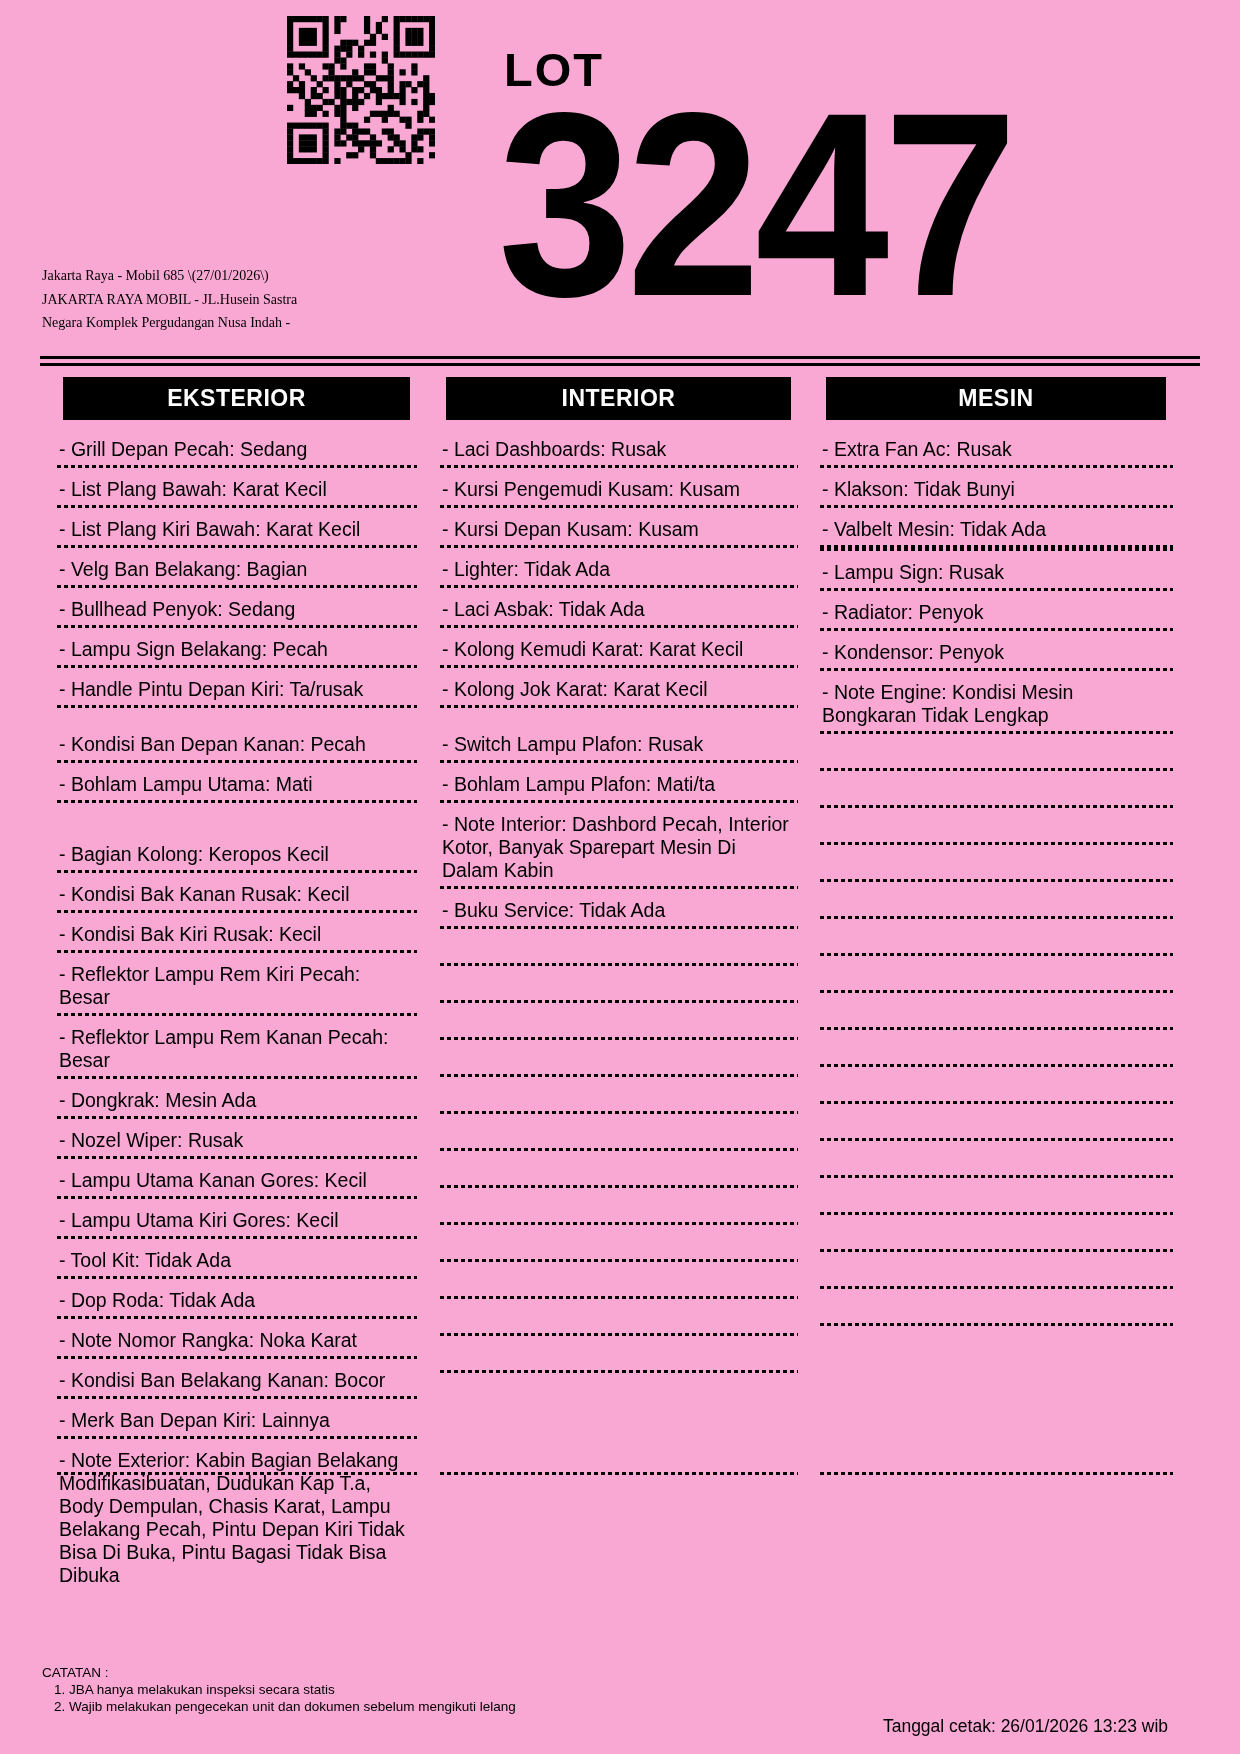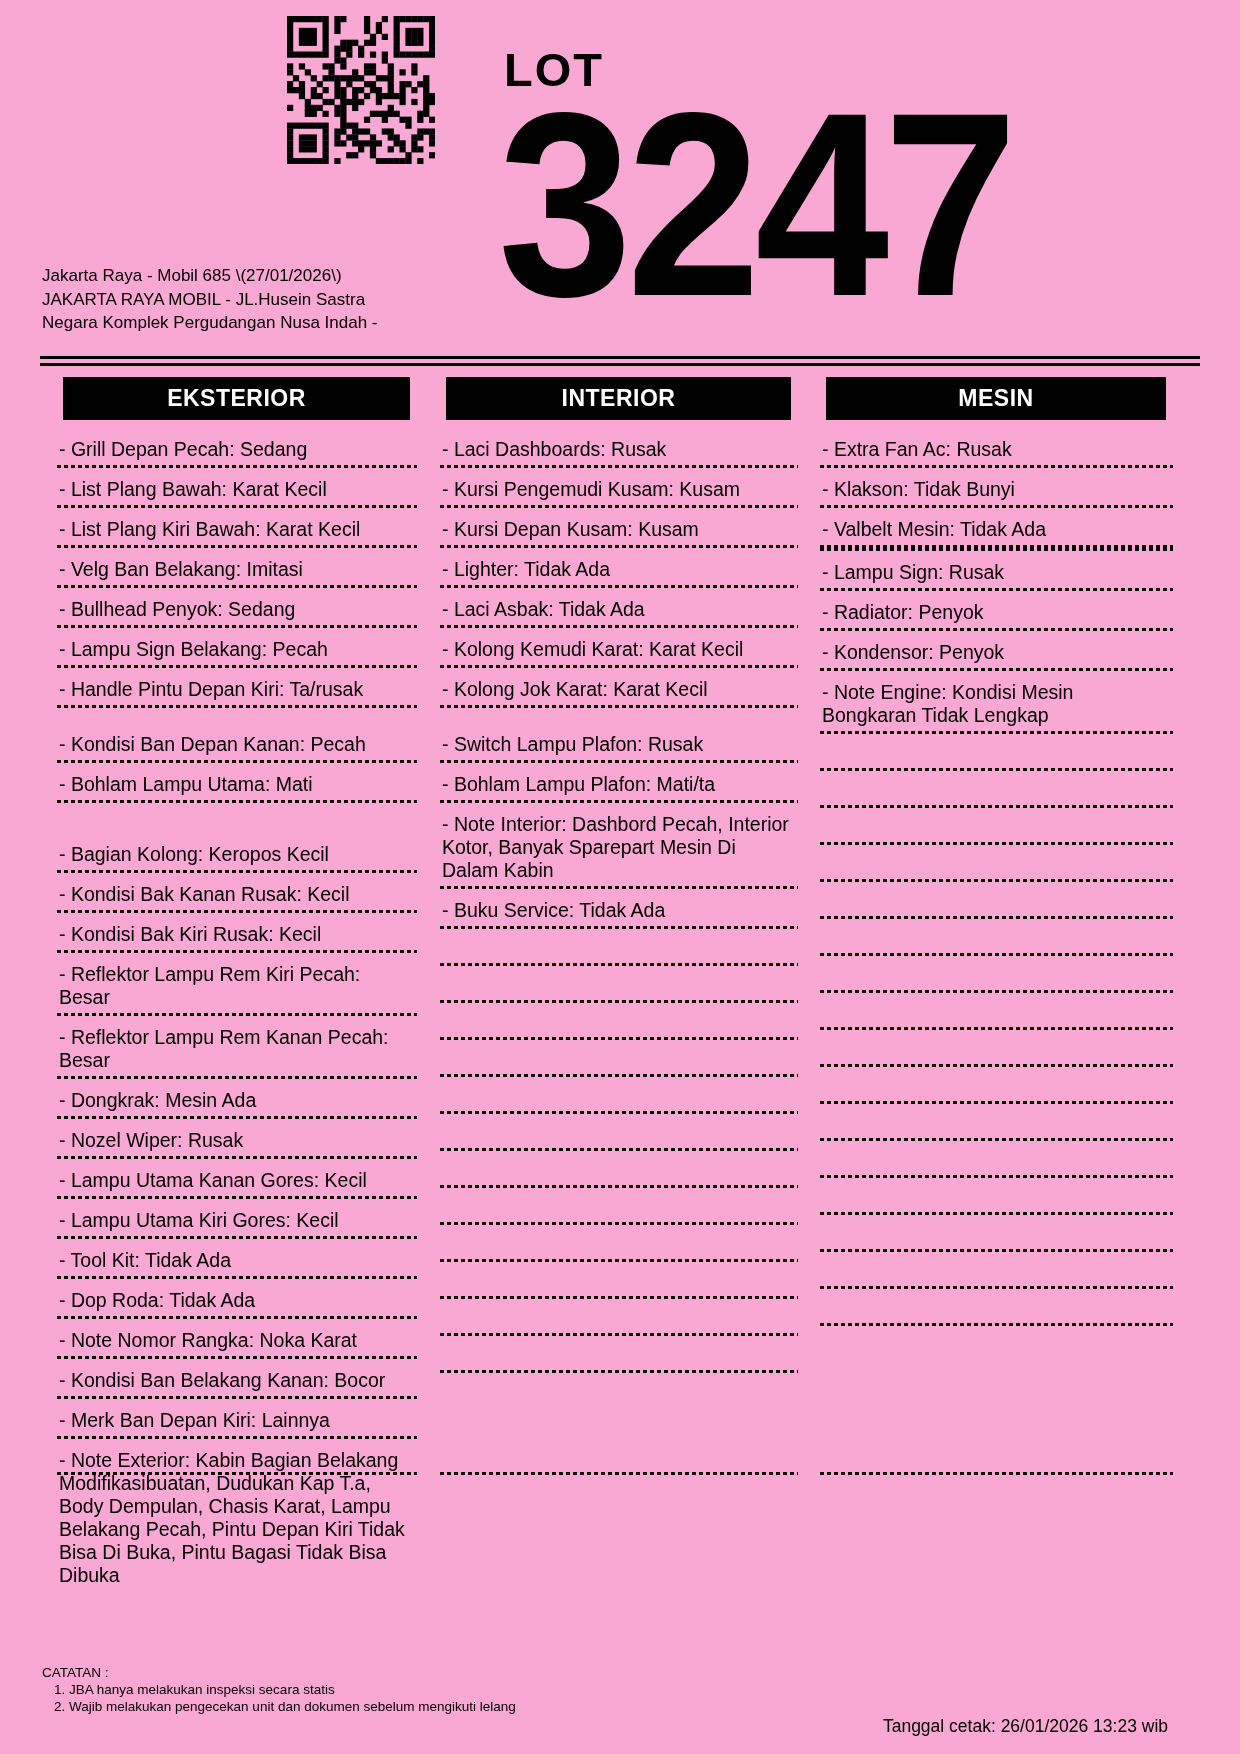--- a/index.html
+++ b/index.html
@@ -14,21 +14,21 @@
     font-size:47px; font-weight:bold; letter-spacing:2px;
   }
   .lot-number {
     position:absolute; left:498px; top:74px;
     font-size:262px; font-weight:bold; line-height:1;
     letter-spacing:-6px; transform:scaleX(0.92); transform-origin:left top;
     white-space:nowrap;
   }
   .info {
     position:absolute; left:42px; top:264px;
-    font-size:17px; line-height:23.5px; white-space:nowrap;
+    font-size:14px; line-height:23.5px; white-space:nowrap;font-family:Liberation Serif, serif;
   }
   .rule {
     position:absolute; left:40px; top:356px; width:1160px; height:4px;
     border-top:3px solid #000; border-bottom:3px solid #000;
   }
   .col { position:absolute; top:377px; height:1098px; }
   .col-1 { left:57px;  width:360px; }
   .col-2 { left:440px; width:358px; }
   .col-3 { left:820px; width:353px; }
   .col-header {
@@ -375,21 +375,21 @@
         <div class="dotline"></div>
         <div class="row">
           <div class="row-text">- List Plang Bawah: Karat Kecil</div>
         </div>
         <div class="dotline"></div>
         <div class="row">
           <div class="row-text">- List Plang Kiri Bawah: Karat Kecil</div>
         </div>
         <div class="dotline"></div>
         <div class="row">
-          <div class="row-text">- Velg Ban Belakang: Imitasi</div>
+          <div class="row-text">- Velg Ban Belakang: Bagian</div>
         </div>
         <div class="dotline"></div>
         <div class="row">
           <div class="row-text">- Bullhead Penyok: Sedang</div>
         </div>
         <div class="dotline"></div>
         <div class="row">
           <div class="row-text">- Lampu Sign Belakang: Pecah</div>
         </div>
         <div class="dotline"></div>

